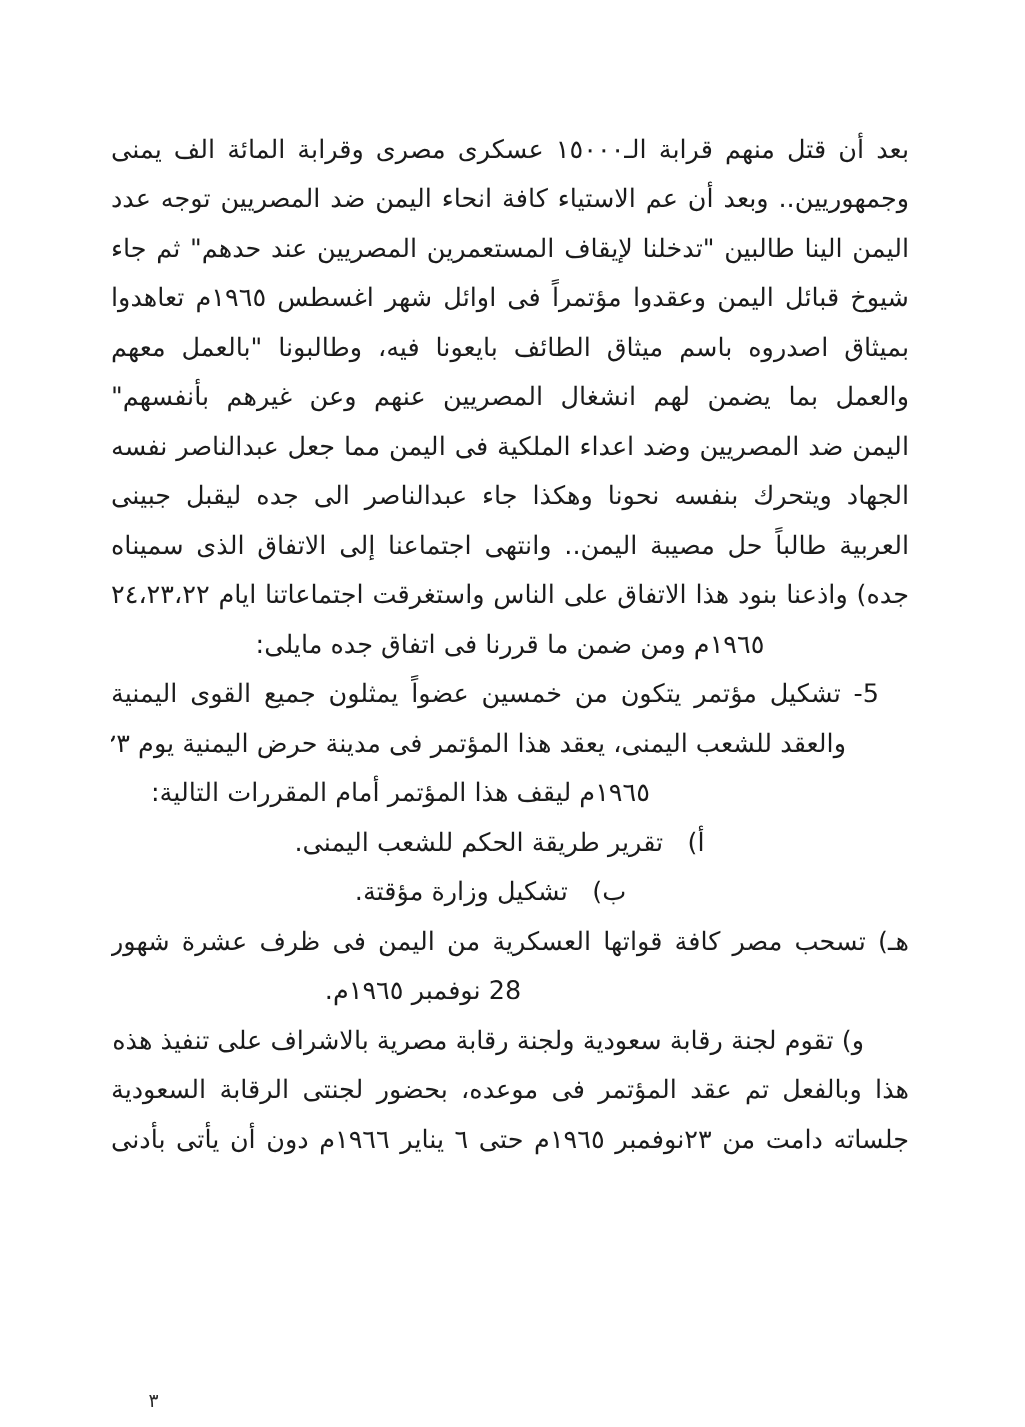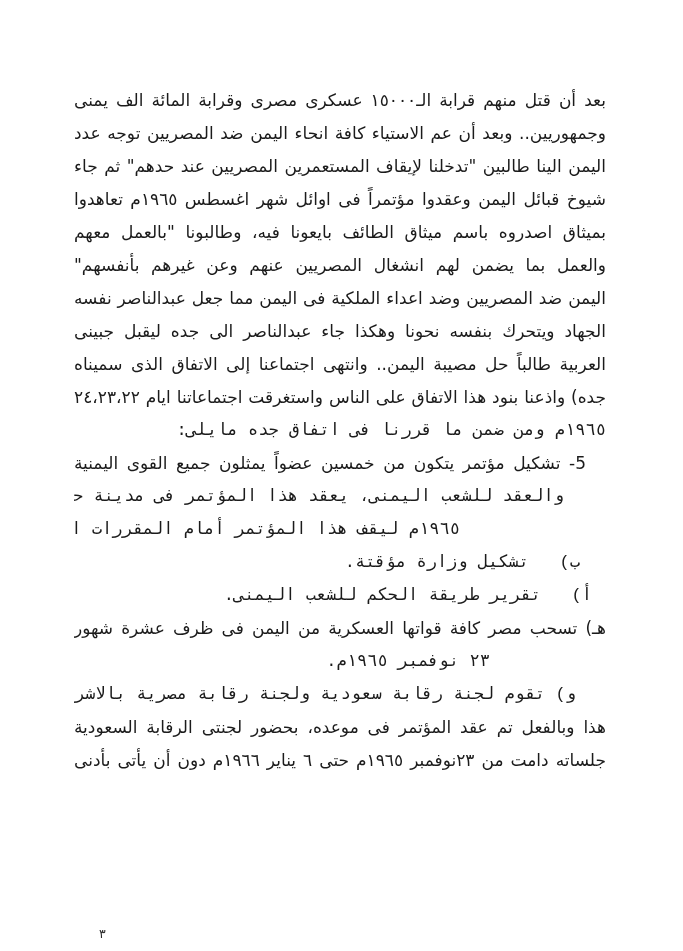--- a/index.html
+++ b/index.html
@@ -34,22 +34,21 @@
     overflow: hidden;
     white-space: nowrap;
   }
   
   .j {
     white-space: normal;
     text-align: justify;
     text-align-last: justify;
   }
   .r {
-    text-align: right;
-    font-family: Liberation Mono, monospace;
+    text-align: center;
   }
   .page-number {
     position: absolute;
     top: 926px;
     left: 99px;
     font-size: 12.5px;
     color: #2a2a2a;
   }
 </style>
 </head>
@@ -65,24 +64,24 @@
     <div class="ln j">بميثاق اصدروه باسم ميثاق الطائف بايعونا فيه، وطالبونا "بالعمل معهم لإخراج المصريين،</div>
     <div class="ln j">والعمل بما يضمن لهم انشغال المصريين عنهم وعن غيرهم بأنفسهم" واستمر جهاد قادة</div>
     <div class="ln j">اليمن ضد المصريين وضد اعداء الملكية فى اليمن مما جعل عبدالناصر نفسه يركع امام هذا</div>
     <div class="ln j">الجهاد ويتحرك بنفسه نحونا وهكذا جاء عبدالناصر الى جده ليقبل جبينى وخشمى على الطريقة</div>
     <div class="ln j">العربية طالباً حل مصيبة اليمن.. وانتهى اجتماعنا إلى الاتفاق الذى سميناه باسم (اتفاق</div>
     <div class="ln j">جده) واذعنا بنود هذا الاتفاق على الناس واستغرقت اجتماعاتنا ايام ٢٤،٢٣،٢٢ أغسطس</div>
     <div class="ln r">١٩٦٥م ومن ضمن ما قررنا فى اتفاق جده مايلى:</div>
     <div class="ln j" style="padding-right:20px">5- تشكيل مؤتمر يتكون من خمسين عضواً يمثلون جميع القوى اليمنية وأهل الحل</div>
     <div class="ln r" style="padding-right:42px">والعقد للشعب اليمنى، يعقد هذا المؤتمر فى مدينة حرض اليمنية يوم ٢٣ نوفمبر</div>
     <div class="ln r" style="padding-right:146px">١٩٦٥م ليقف هذا المؤتمر أمام المقررات التالية:</div>
+    <div class="ln r" style="padding-right:14px">أ) &nbsp;&nbsp;تقرير طريقة الحكم للشعب اليمنى.</div>
     <div class="ln r" style="padding-right:26px">ب) &nbsp;&nbsp;تشكيل وزارة مؤقتة.</div>
-    <div class="ln r" style="padding-right:14px">أ) &nbsp;&nbsp;تقرير طريقة الحكم للشعب اليمنى.</div>
     <div class="ln j">هـ) تسحب مصر كافة قواتها العسكرية من اليمن فى ظرف عشرة شهور ابتداءً من يوم</div>
-    <div class="ln r" style="padding-right:116px">٢٣ نوفمبر ١٩٦٥م.</div>
+    <div class="ln r" style="padding-right:116px">28 نوفمبر ١٩٦٥م.</div>
     <div class="ln r" style="padding-right:30px">و) تقوم لجنة رقابة سعودية ولجنة رقابة مصرية بالاشراف على تنفيذ هذه المقررات.</div>
     <div class="ln j">هذا وبالفعل تم عقد المؤتمر فى موعده، بحضور لجنتى الرقابة السعودية والمصرية.. لكن</div>
     <div class="ln j">جلساته دامت من ٢٣نوفمبر ١٩٦٥م حتى ٦ يناير ١٩٦٦م دون أن يأتى بأدنى نتيجة تذكر</div>
   </div>
 
   <div class="page-number">٣</div>
 
 </div>
 
 </body></html>

